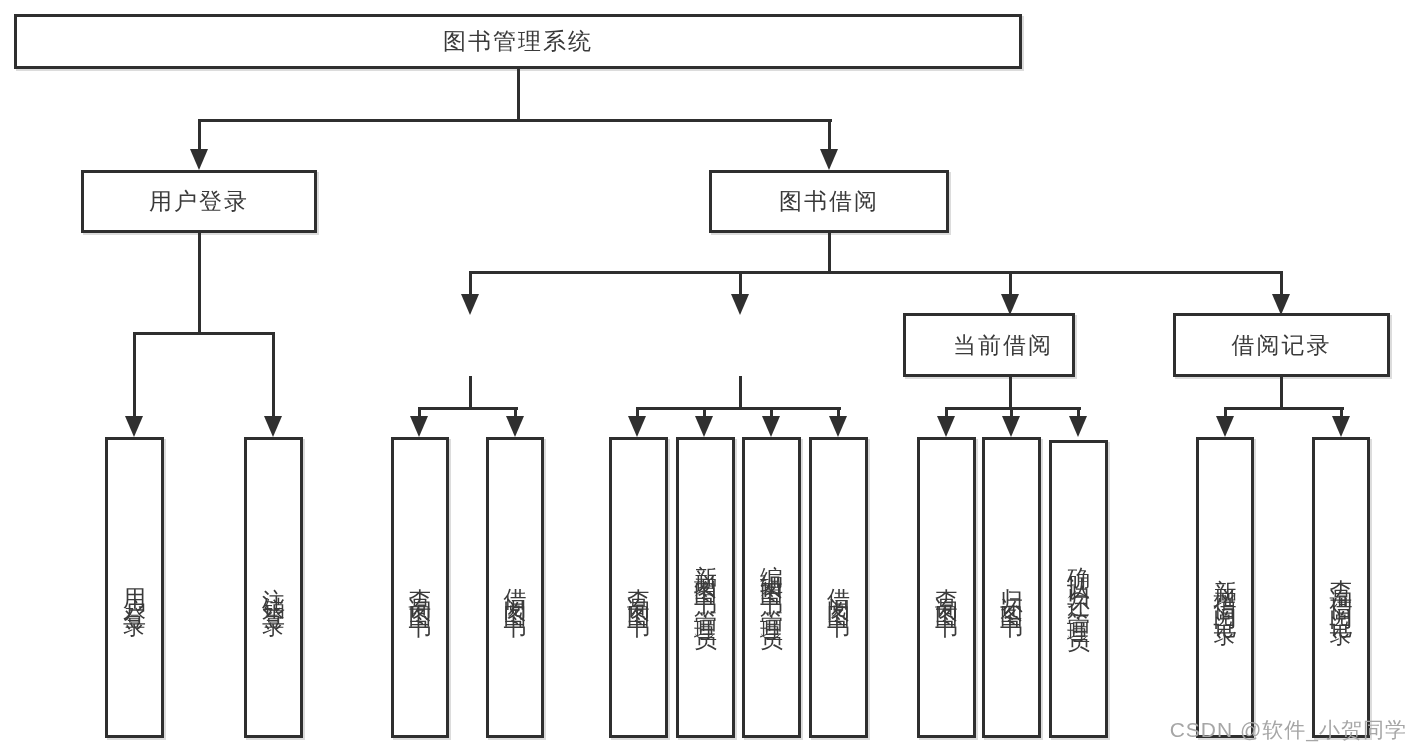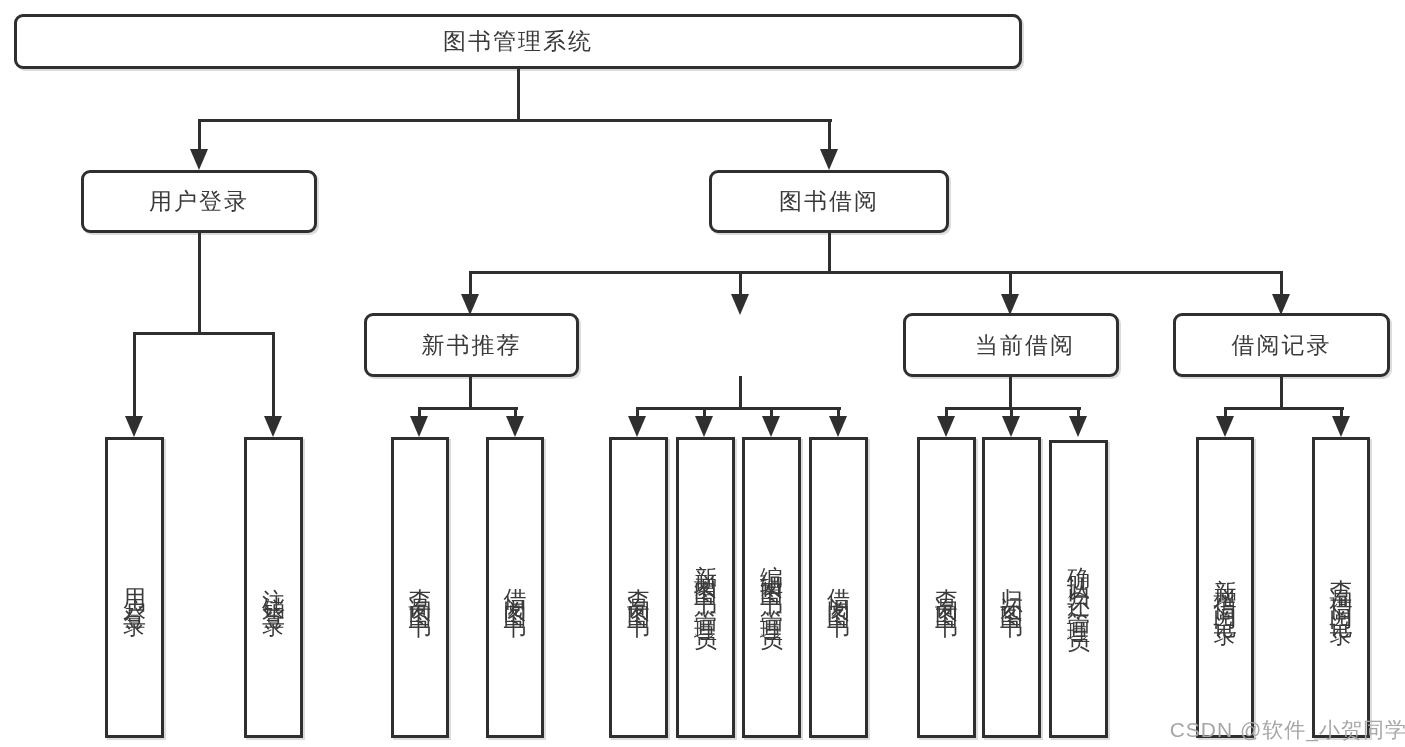--- a/index.html
+++ b/index.html
@@ -6,21 +6,21 @@
   #stage {
     position:relative; width:1405px; height:747px; background:#ffffff;
     font-family:"Liberation Sans", sans-serif; overflow:hidden;
   }
   .box {
     position:absolute; box-sizing:border-box; background:#ffffff;
     border:3px solid #2f2f2f; box-shadow:2px 2px 0 #dcdcdc;
     display:flex; align-items:center; justify-content:center;
     color:#3a3a3a; font-size:23px;
   }
-  .hbox { letter-spacing:2px;border-radius:9px; }
+  .hbox { letter-spacing:2px; }
   .vbox .vlabel {
     writing-mode:vertical-rl; letter-spacing:9px; line-height:1;
     white-space:nowrap;
   }
   .vline { position:absolute; width:3px; background:#2f2f2f; }
   .hline { position:absolute; height:3px; background:#2f2f2f; }
   .arrow {
     position:absolute; width:0; height:0;
     border-left:9px solid transparent; border-right:9px solid transparent;
     border-top:21px solid #2f2f2f;
@@ -64,24 +64,21 @@
   <div class="hline" style="left:469px; top:271px; width:814px;"></div>
   <div class="vline" style="left:469px; top:271px; height:25px;"></div>
   <div class="arrow" style="left:461px; top:294px;"></div>
   <div class="vline" style="left:739px; top:271px; height:25px;"></div>
   <div class="arrow" style="left:731px; top:294px;"></div>
   <div class="vline" style="left:1009px; top:271px; height:25px;"></div>
   <div class="arrow" style="left:1001px; top:294px;"></div>
   <div class="vline" style="left:1280px; top:271px; height:25px;"></div>
   <div class="arrow" style="left:1272px; top:294px;"></div>
 
-  <div class="box hbox" style="left:364px; top:313px; width:215px; height:64px;">
-    <span>新书推荐</span>
-  </div>
-  <div class="box hbox" style="left:903px; top:313px; width:216px; height:64px;padding-left:28px;">
+  <div class="box hbox" style="left:903px; top:313px; width:172px; height:64px;padding-left:28px;">
     <span>当前借阅</span>
   </div>
   <div class="box hbox" style="left:1173px; top:313px; width:217px; height:64px;">
     <span>借阅记录</span>
   </div>
 
   <div class="vline" style="left:469px; top:376px; height:34px;"></div>
   <div class="hline" style="left:418px; top:407px; width:100px;"></div>
   <div class="vline" style="left:418px; top:407px; height:12px;"></div>
   <div class="arrow" style="left:410px; top:416px;"></div>

